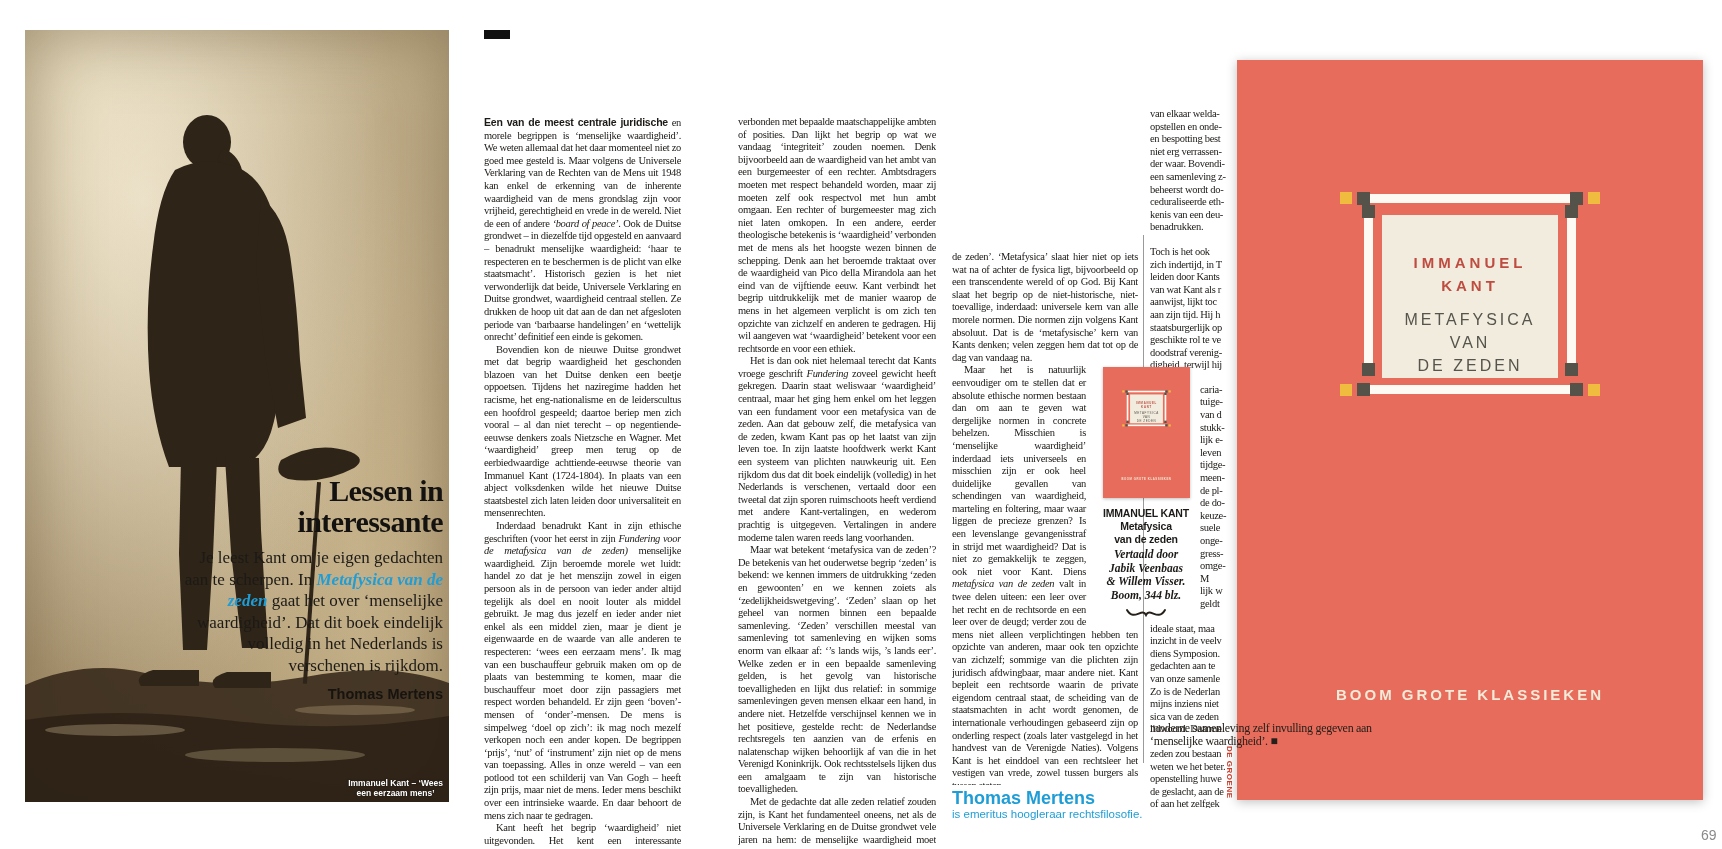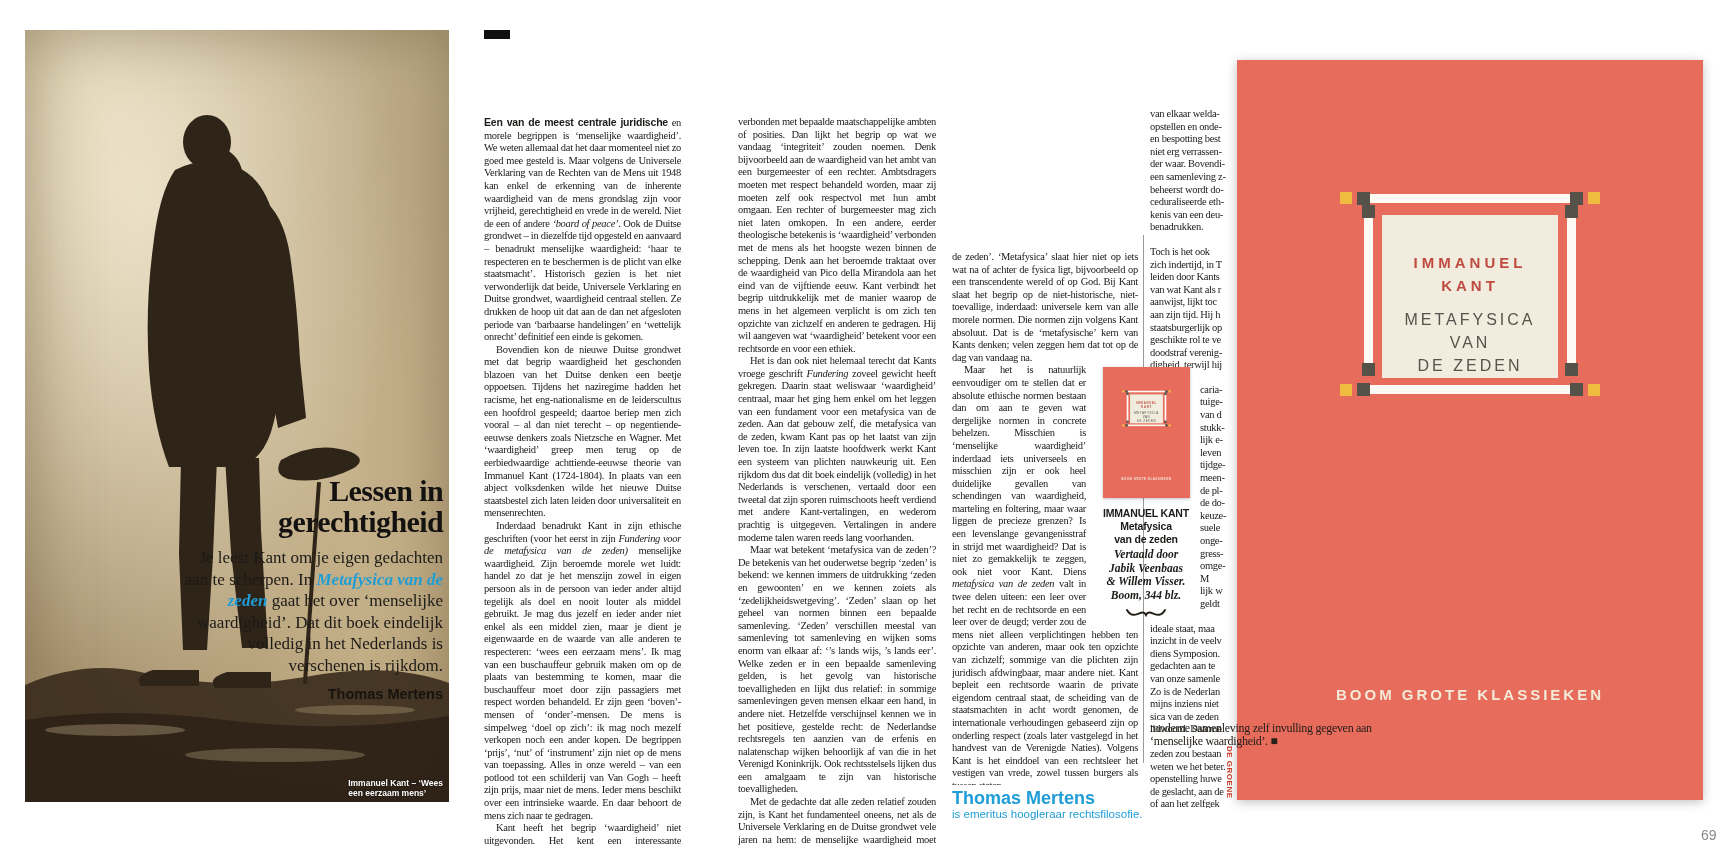--- a/index.html
+++ b/index.html
@@ -18,21 +18,21 @@
       linear-gradient(160deg,#dccda9,#d2c09a 45%,#c6b28a 75%,#b5a077);
     box-shadow:inset 0 0 70px rgba(90,70,40,.5);}
   #photo svg{position:absolute;left:0;top:0;}
   #title-block{position:absolute;top:445px;right:6px;width:262px;text-align:right;z-index:2;}
   #page-title{font-size:30px;line-height:31px;font-weight:bold;letter-spacing:-.6px;
     white-space:pre-line;color:#141210;margin:0;}
   #standfirst{margin-top:10px;font-size:17px;line-height:21.5px;}
   #standfirst .para{text-align:right;text-indent:0;margin:0;}
   #photo-byline{margin-top:10px;font-family:"Liberation Sans",sans-serif;
     font-weight:bold;font-size:14.5px;color:#17130f;}
-  #photo-caption{position:absolute;right:6px;bottom:4px;text-align:left;
+  #photo-caption{position:absolute;right:6px;bottom:4px;text-align:center;
     font-family:"Liberation Sans",sans-serif;font-weight:bold;font-size:8.5px;
     line-height:10px;color:#fff;white-space:pre-line;z-index:2;text-shadow:0 0 2px rgba(0,0,0,.6);}
   
   .col{position:absolute;top:116px;height:730px;overflow:hidden;
     font-size:10.5px;line-height:12.6px;letter-spacing:-.3px;}
   .para{margin:0;text-align:justify;text-indent:12px;}
   .para.first,.para.cont{text-indent:0;}
   .seg-b{font-family:"Liberation Sans",sans-serif;font-weight:bold;letter-spacing:-.2px;}
   .seg-i{font-style:italic;margin-top:31px;}
   .seg-ib{font-style:italic;font-weight:bold;color:var(--blue);}
@@ -92,21 +92,21 @@
         <path d="M200,428 l34,0 2,72 7,118 -26,0 -11,-96 z"></path>
         <path d="M128,640 h46 v16 h-58 q-8,-10 12,-16 z"></path>
         <path d="M202,642 h44 v16 h-56 q-8,-10 12,-16 z"></path>
         <path d="M236,168 q24,16 30,64 q6,42 9,98 l6,58 -28,10 -13,-72 -9,-92 z"></path>
         <path d="M256,430 q36,-20 70,-8 q16,7 3,16 q-32,17 -66,11 q-15,-5 -7,-19 z"></path>
         <rect x="292" y="452" width="4" height="202" transform="rotate(4 292 452)"></rect>
       </g>
     </svg>
     <div id="title-block">
       <h1 id="page-title">Lessen in
-gerechtigheid</h1>
+interessante</h1>
       <div id="standfirst">
           <p class="para first"><span>Je leest Kant om je eigen gedachten aan te scherpen. In </span><span class="seg-ib">Metafysica van de zeden</span><span> gaat het over ‘menselijke waardigheid’. Dat dit boek eindelijk volledig in het Nederlands is verschenen is rijkdom.</span></p>
         </div>
       <div id="photo-byline">Thomas Mertens</div>
     </div>
     <div id="photo-caption">Immanuel Kant – ‘Wees
 een eerzaam mens’</div>
   </div>
 
   <div id="marker"></div>

